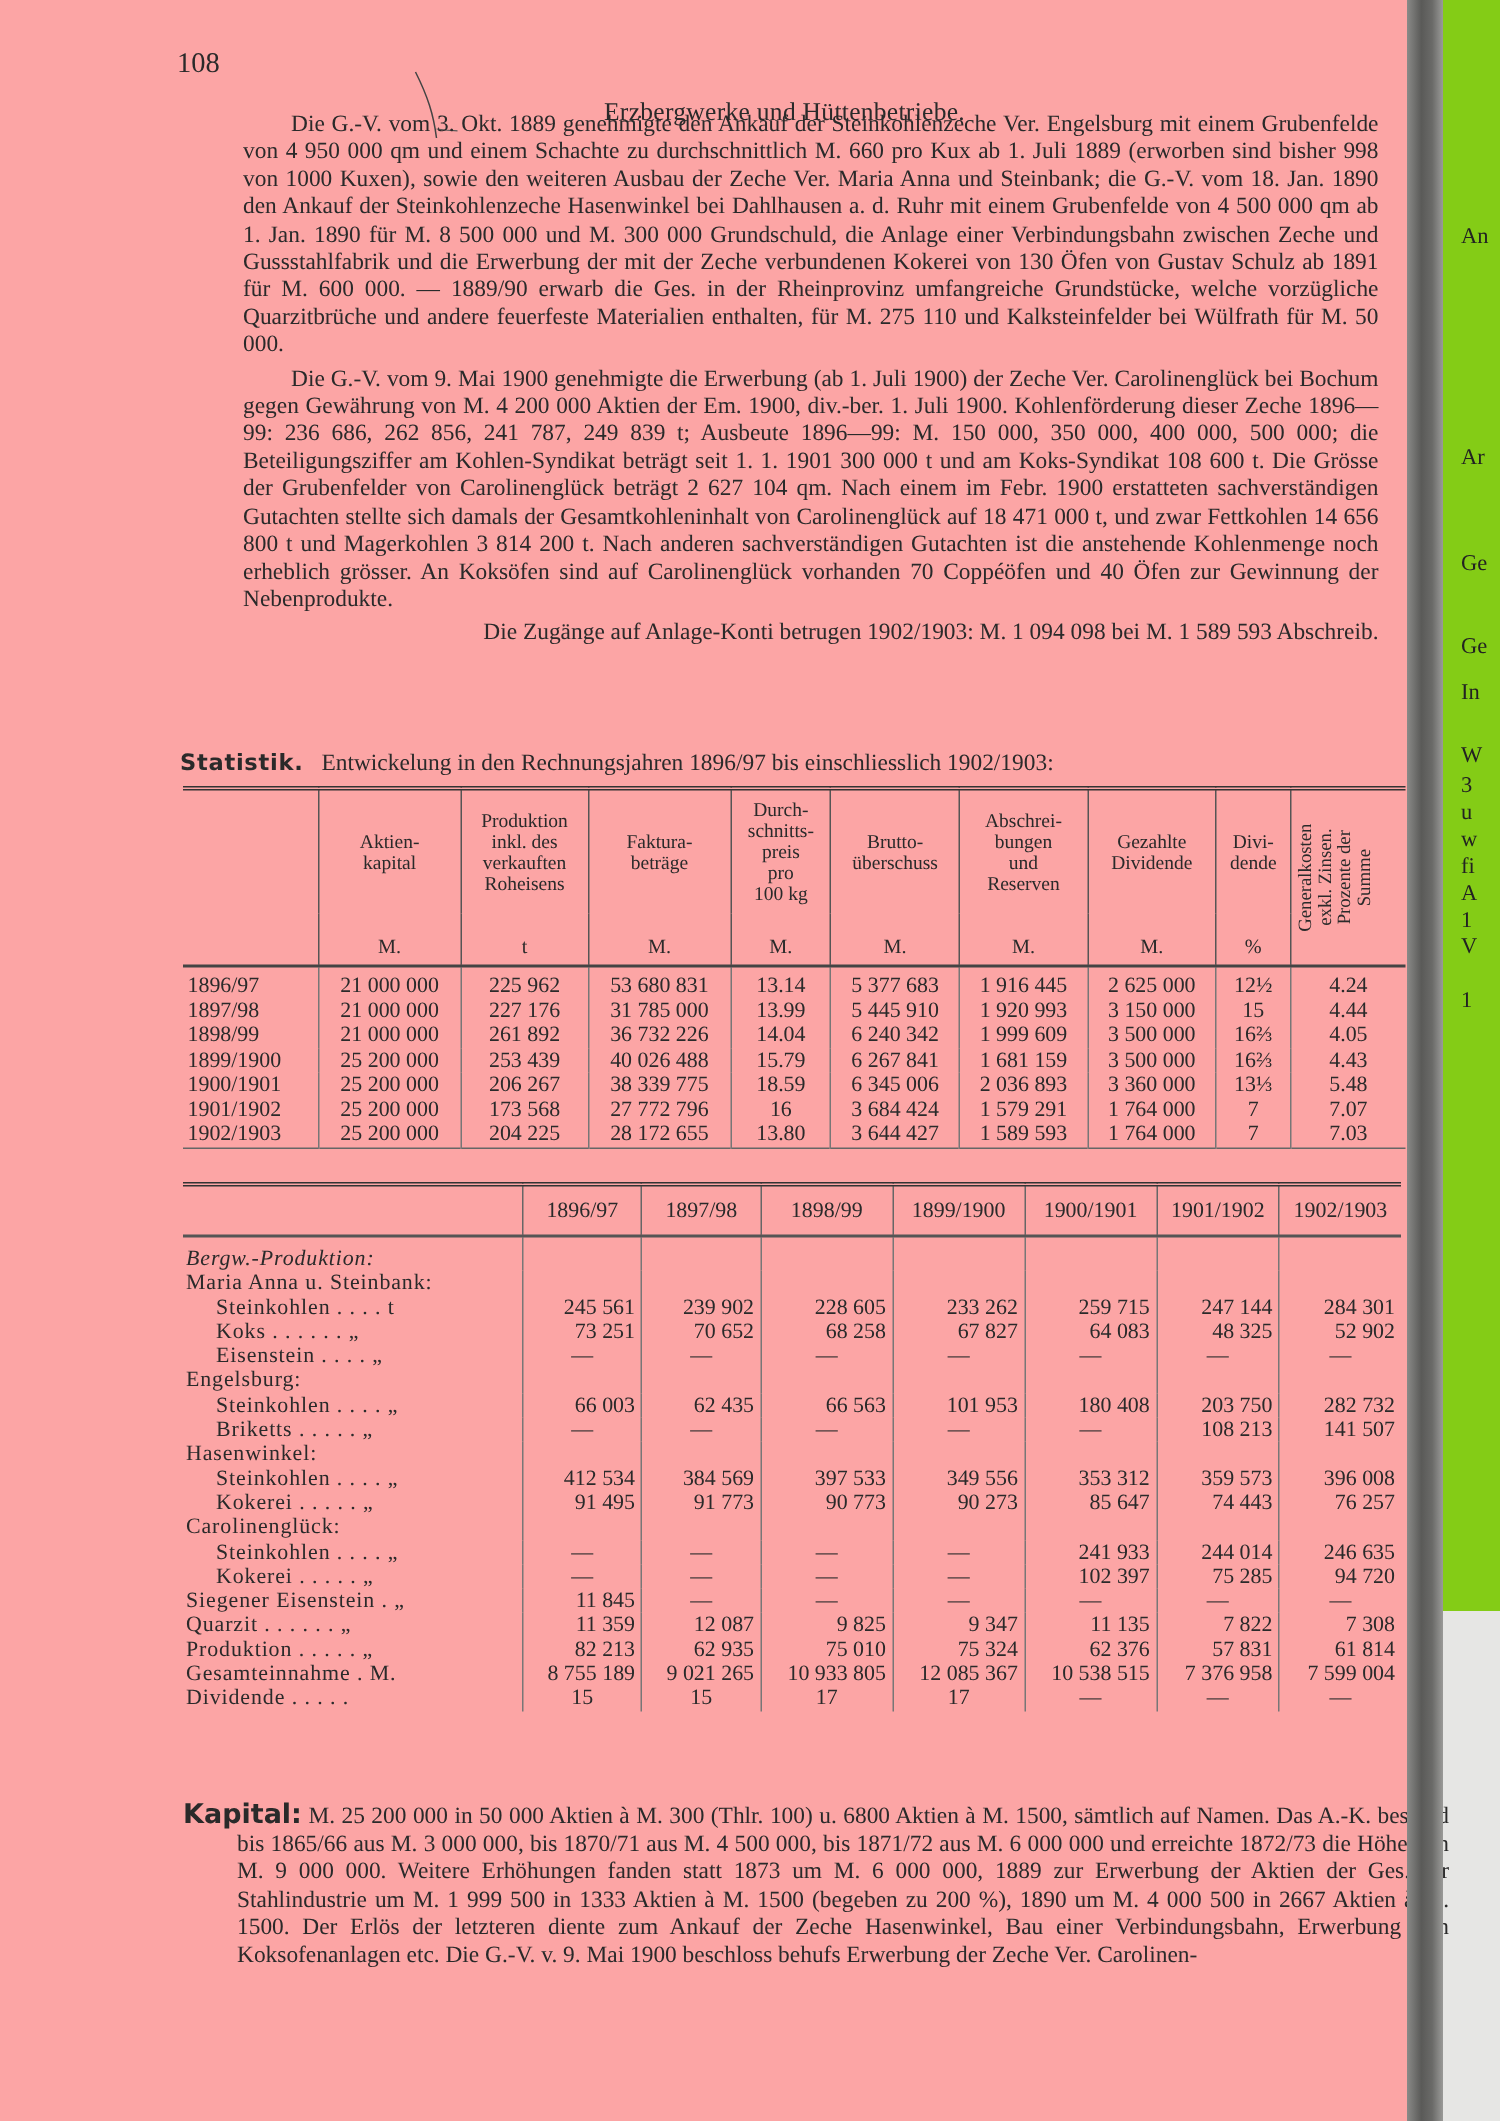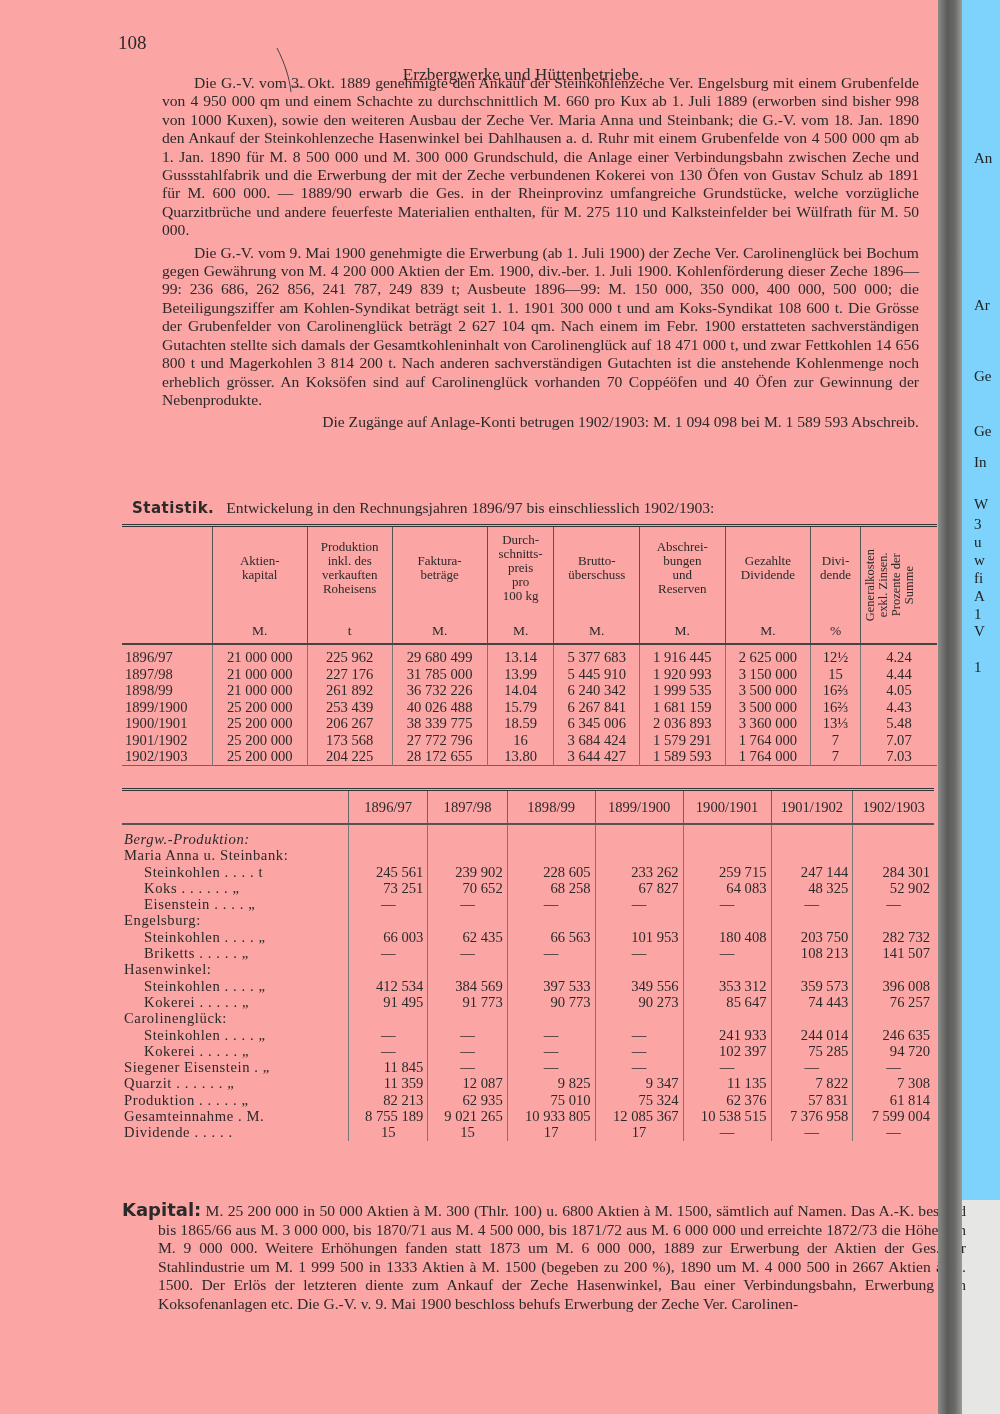--- a/index.html
+++ b/index.html
@@ -12,41 +12,41 @@
   }
   .page {
     position: absolute; left: 0; top: 0; width: 945px; height: 1414px;
     background: #fca5a5;
   }
   .gutter {
     position: absolute; left: 938px; top: 0; width: 24px; height: 1414px;
     background: linear-gradient(90deg, #8a8a88 0%, #5a5a58 40%, #6a6a68 70%, #9a9a98 100%);
   }
   .next-page {
-    position: absolute; left: 962px; top: 0; width: 38px; height: 1200px;
-    background: #7dd3fc; overflow: hidden; text-decoration: underline;
+    position: absolute; left: 962px; top: 0; width: 38px; height: 1074px;
+    background: #84cc16; overflow: hidden; text-decoration: underline;
   }
   .next-page .frag {
     position: absolute; left: 12px; font-size: 15px; white-space: nowrap; color: #222;
   }
   .header {
     position: absolute; top: 32px; left: 118px; width: 810px; height: 24px;
   }
   .page-num { position: absolute; left: 0; top: 0; font-size: 19px; }
   .running-title { position: absolute; left: 0; right: 0; top: 1px; text-align: center; font-size: 17px; letter-spacing: 0.2px; margin-top: 32px; }
 
   .body-text {
     position: absolute; left: 158px; top: 70px; width: 765px;
     font-size: 15.6px; line-height: 18.4px; text-align: justify;
   }
   .body-text p { margin: 4px; text-indent: 32px; }
   .body-text p.last { text-align: right; }
 
   .stat-line {
-    position: absolute; left: 132px; top: 499px; width: 800px; font-size: 15.6px;
+    position: absolute; left: 120px; top: 499px; width: 800px; font-size: 15.6px;
   }
   .stat-line b { font-family: "DejaVu Sans", sans-serif; font-weight: bold; font-size: 15px; letter-spacing: 0.5px; margin-right: 12px; }
 
   table { border-collapse: collapse; font-size: 14.6px; }
   .t1 { position: absolute; left: 122px; top: 524px; width: 815px; }
   .t1 td, .t1 th { padding: 0 3px; font-weight: normal; }
   .t1 thead tr.hdr th { border-left: 1px solid #555; vertical-align: middle; text-align: center; font-size: 13px; line-height: 14px; height: 82px; }
   .t1 thead tr.units th { border-left: 1px solid #555; text-align: center; font-size: 13.5px; height: 30px; vertical-align: bottom; padding-bottom: 4px; }
   .t1 thead tr.hdr th:first-child, .t1 thead tr.units th:first-child { border-left: none; }
   .t1 thead { border-top: 3px double #333; border-bottom: 2px solid #444; }
@@ -128,21 +128,21 @@
           <th>M.</th>
           <th>M.</th>
           <th>%</th>
         </tr>
     </thead>
     <tbody id="t1-body">
         <tr>
           <td>1896/97</td>
           <td>21 000 000</td>
           <td>225 962</td>
-          <td>29 680 499</td>
+          <td>53 680 831</td>
           <td>13.14</td>
           <td>5 377 683</td>
           <td>1 916 445</td>
           <td>2 625 000</td>
           <td>12½</td>
           <td>4.24</td>
         </tr>
         <tr>
           <td>1897/98</td>
           <td>21 000 000</td>
@@ -155,21 +155,21 @@
           <td>15</td>
           <td>4.44</td>
         </tr>
         <tr>
           <td>1898/99</td>
           <td>21 000 000</td>
           <td>261 892</td>
           <td>36 732 226</td>
           <td>14.04</td>
           <td>6 240 342</td>
-          <td>1 999 535</td>
+          <td>1 999 609</td>
           <td>3 500 000</td>
           <td>16⅔</td>
           <td>4.05</td>
         </tr>
         <tr>
           <td>1899/1900</td>
           <td>25 200 000</td>
           <td>253 439</td>
           <td>40 026 488</td>
           <td>15.79</td>

